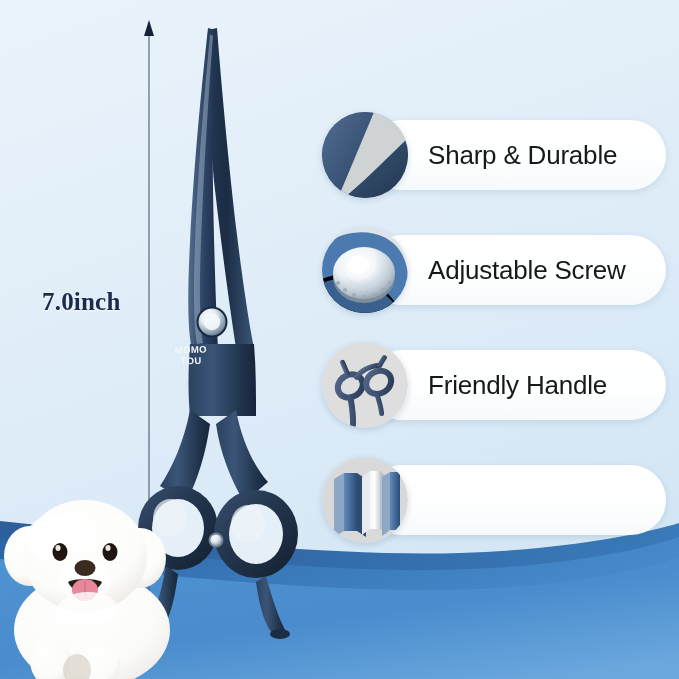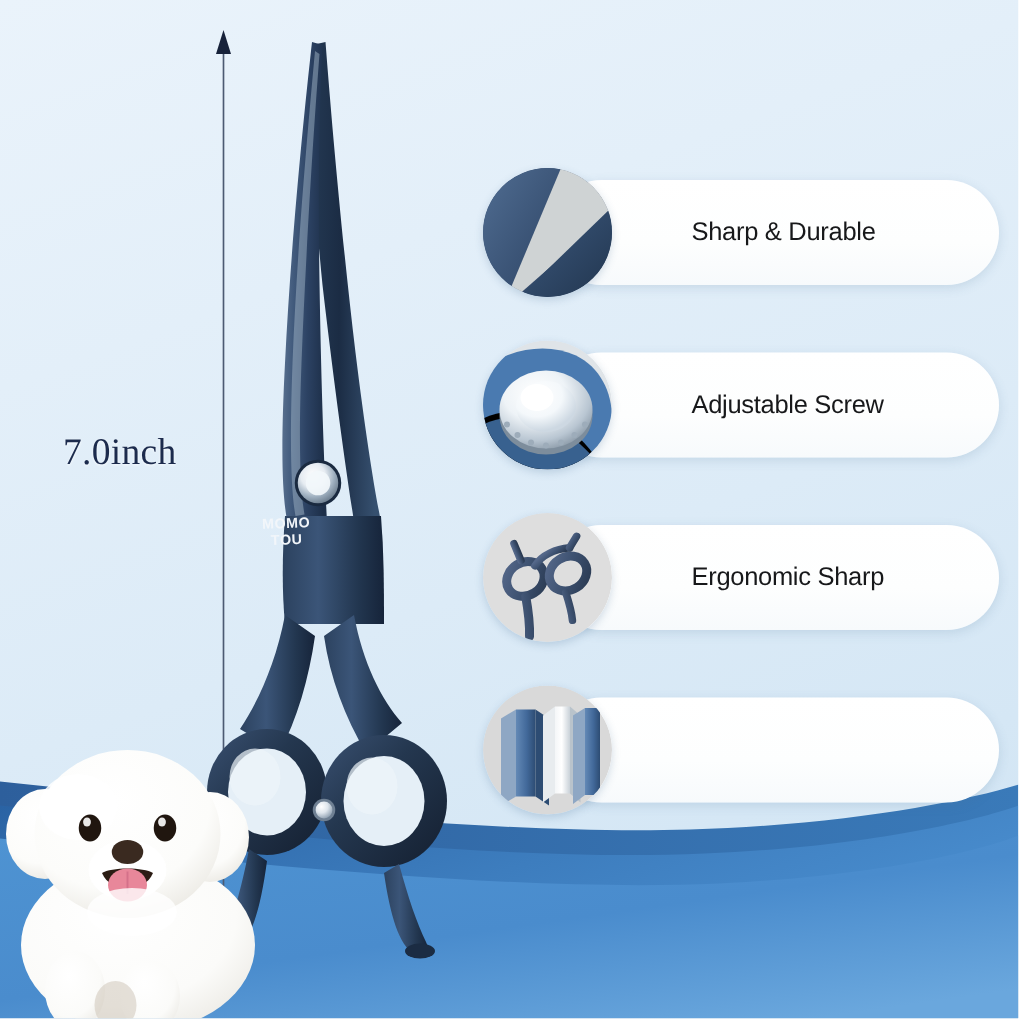--- a/index.html
+++ b/index.html
@@ -21,21 +21,21 @@
 
   
   .measure { position: absolute; left: 141px; top: 18px; width: 16px; height: 618px; }
   .measure svg { display:block; width:100%; height:100%; }
 
   .measure-label {
     position: absolute;
     left: 42px; top: 288px;
     font-family: "Liberation Serif", serif;
     font-size: 25px;
-    font-weight: 400;
+    font-weight: 700;
     color: #1c2b4d;
     letter-spacing: .2px;
     text-shadow: 0 1px 2px rgba(255,255,255,.85);
     white-space: nowrap;
   }
 
   
   .title {
     position: absolute;
     left: 282px; top: 40px;
@@ -75,23 +75,23 @@
     width: 86px; height: 86px;
     border-radius: 50%;
     overflow: hidden;
     flex: 0 0 86px;
     box-shadow: 0 2px 6px rgba(60,100,140,.22);
   }
   .ficon svg { display: block; width: 86px; height: 86px; }
   .flabel {
     position: relative;
     z-index: 3;
-    margin-left: 53px;
+    margin-left: 20px;
     font-family: "Liberation Sans", sans-serif;
-    font-size: 17px;
+    font-size: 26px;
     color: #17181a;
     letter-spacing: -.2px;
     white-space: nowrap;
   }
 
   
   .scissors { position: absolute; left: 120px; top: 10px; width: 230px; height: 650px; }
   .scissors svg { display: block; width: 100%; height: 100%; }
 
   .brandmark {
@@ -356,21 +356,21 @@
             <ellipse cx="30" cy="36" rx="13" ry="11" fill="none" stroke="url(#ic3g)" stroke-width="6"></ellipse>
             <ellipse cx="56" cy="48" rx="13" ry="11" fill="none" stroke="url(#ic3g)" stroke-width="6"></ellipse>
             <path d="M40,32 C48,28 58,30 66,34" stroke="url(#ic3g)" stroke-width="5" fill="none" stroke-linecap="round"></path>
             <path d="M66,34 L74,30" stroke="url(#ic3g)" stroke-width="5" fill="none" stroke-linecap="round"></path>
             <path d="M34,24 L36,12" stroke="url(#ic3g)" stroke-width="5" fill="none" stroke-linecap="round"></path>
             <path d="M24,46 C20,56 16,64 12,70" stroke="url(#ic3g)" stroke-width="6" fill="none" stroke-linecap="round"></path>
             <path d="M48,58 C46,66 44,72 42,76" stroke="url(#ic3g)" stroke-width="5" fill="none" stroke-linecap="round"></path>
           </g>
         </svg>
       </div>
-      <div class="flabel">Ergonomic Sharp</div>
+      <div class="flabel">Friendly Handle</div>
     </div>
 
     <div class="feature">
       <div class="pill"></div>
       <div class="ficon">
         <svg viewBox="0 0 86 86">
           <defs>
             <linearGradient id="ic4blue" x1="0" y1="0" x2="1" y2="0">
               <stop offset="0" stop-color="#5d83b2"></stop>
               <stop offset="0.5" stop-color="#436b9c"></stop>

